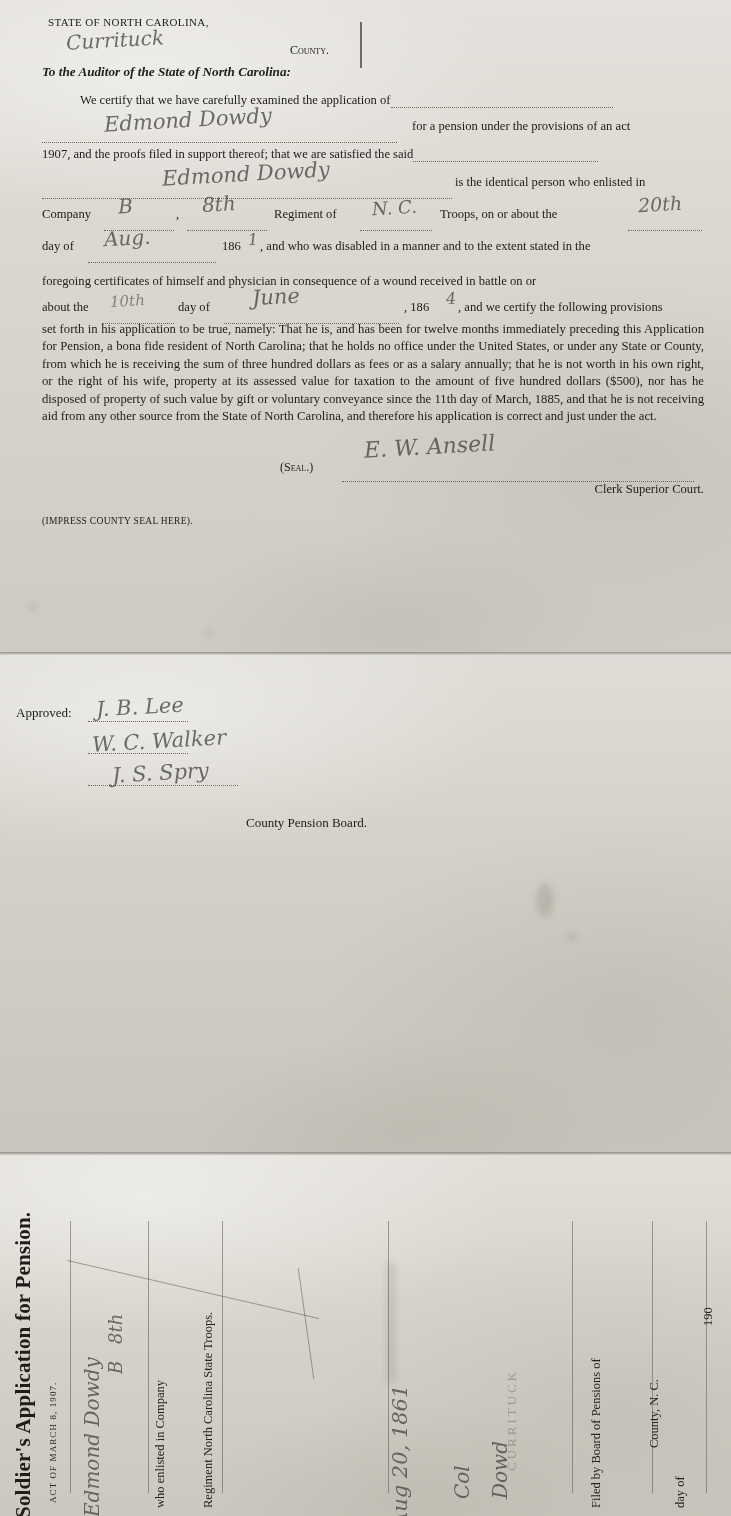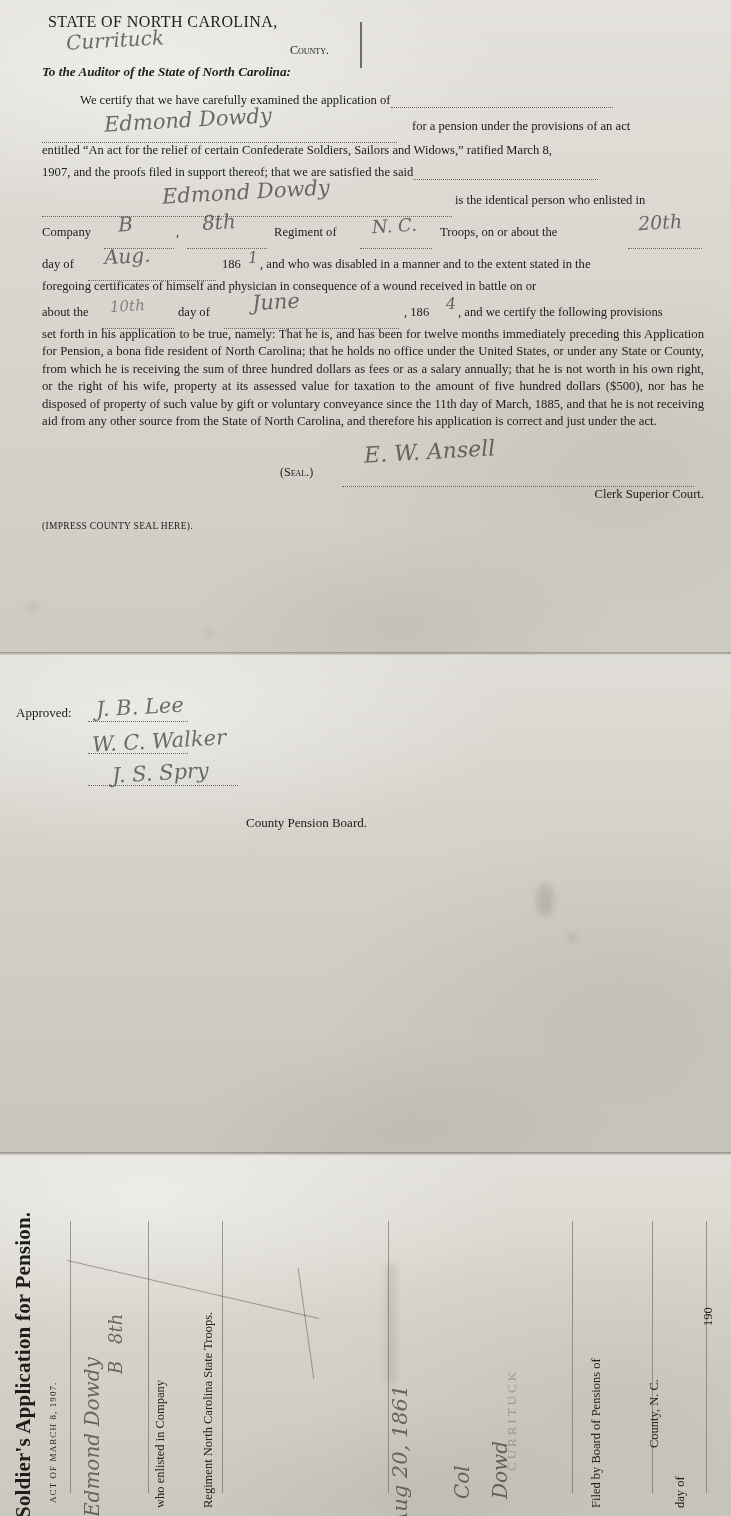--- a/index.html
+++ b/index.html
@@ -50,21 +50,21 @@
   .doc {
     position: absolute;
     left: 42px;
     top: 14px;
     width: 662px;
     font-size: 12.6px;
     line-height: 16px;
     color: #22211e;
   }
   .hdr {
-    font-size: 16px;
+    font-size: 11px;
     letter-spacing: .4px;
   }
   .sc { font-variant: small-caps; }
   .row { position: relative; margin: 0; }
   .strong-italic {
     font-weight: bold;
     font-style: italic;
     font-size: 13.2px;
   }
   .body-p {
@@ -189,21 +189,20 @@
     <div class="row" style="margin-top:12px; position:relative;">
       <span style="display:inline-block; width:38px;"></span><span>We certify that we have carefully examined the application of</span><span class="dots" style="width:222px;"></span>
     </div>
 
     <div class="row" style="margin-top:6px; position:relative; height:26px;">
       <span class="dots" style="width:355px; position:absolute; left:0; top:16px;"></span>
       <span class="hand" style="left:62px; top:-2px; font-size:21px;">Edmond Dowdy</span>
       <span style="position:absolute; left:370px; top:4px;">for a pension under the provisions of an act</span>
     </div>
 
-    <div class="row" style="margin-top:2px;">entitled “An act for the relief of certain Confederate Soldiers, Sailors and Widows,” ratified March 8,</div>
 
     <div class="row" style="margin-top:6px; position:relative;">
       <span>1907, and the proofs filed in support thereof; that we are satisfied the said</span><span class="dots" style="width:185px;"></span>
     </div>
 
     <div class="row" style="margin-top:8px; position:relative; height:26px;">
       <span class="dots" style="width:410px; position:absolute; left:0; top:16px;"></span>
       <span class="hand" style="left:120px; top:-4px; font-size:21px;">Edmond Dowdy</span>
       <span style="position:absolute; left:413px; top:4px;">is the identical  person who enlisted in</span>
     </div>
@@ -225,21 +224,21 @@
 
     <div class="row" style="margin-top:8px; position:relative; height:24px;">
       <span style="position:absolute; left:0; top:4px;">day of</span>
       <span class="dots" style="width:128px; position:absolute; left:46px; top:16px;"></span>
       <span class="hand" style="left:62px; top:-4px; font-size:20px;">Aug.</span>
       <span style="position:absolute; left:180px; top:4px;">186</span>
       <span class="hand" style="left:206px; top:-2px; font-size:16px;">1</span>
       <span style="position:absolute; left:218px; top:4px;">, and who was disabled in a manner and to the extent stated in the</span>
     </div>
 
-    <div class="row" style="margin-top:2px;">foregoing certificates of himself and physician in consequence of a wound received in battle on or</div>
+    <div class="row" style="margin-top:15px;">foregoing certificates of himself and physician in consequence of a wound received in battle on or</div>
 
     <div class="row" style="margin-top:6px; position:relative; height:24px;">
       <span style="position:absolute; left:0; top:4px;font-family:Liberation Serif, serif;">about the</span>
       <span class="dots" style="width:72px; position:absolute; left:60px; top:16px;"></span>
       <span class="hand thin" style="left:68px; top:-2px; font-size:15px;">10th</span>
       <span style="position:absolute; left:136px; top:4px;">day of</span>
       <span class="dots" style="width:175px; position:absolute; left:182px; top:16px;"></span>
       <span class="hand" style="left:210px; top:-6px; font-size:21px;">June</span>
       <span style="position:absolute; left:362px; top:4px;">, 186</span>
       <span class="hand" style="left:404px; top:-4px; font-size:16px;">4</span>

